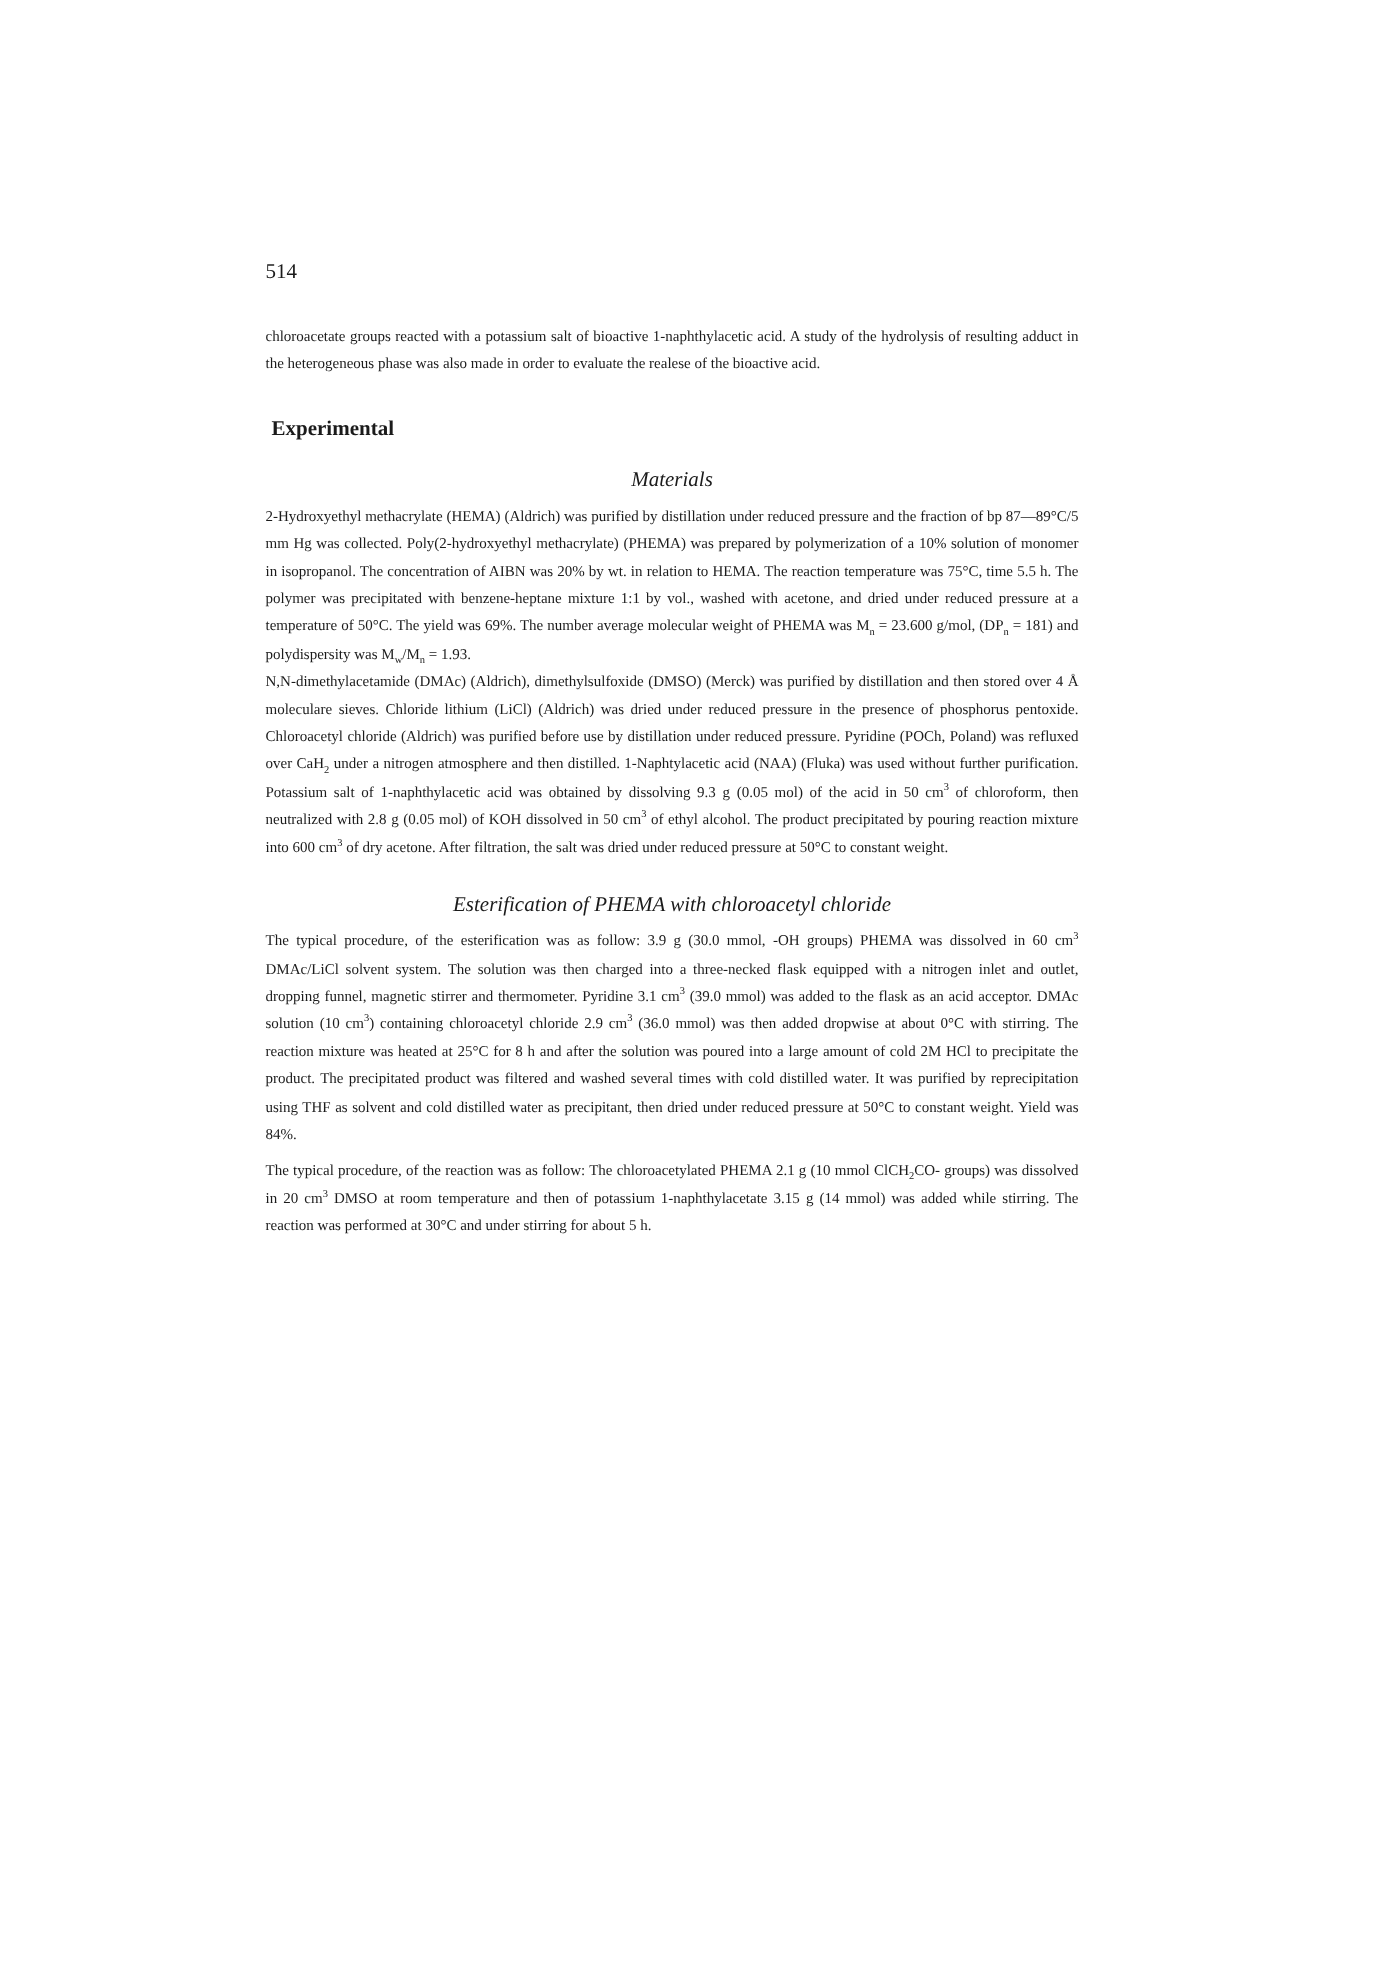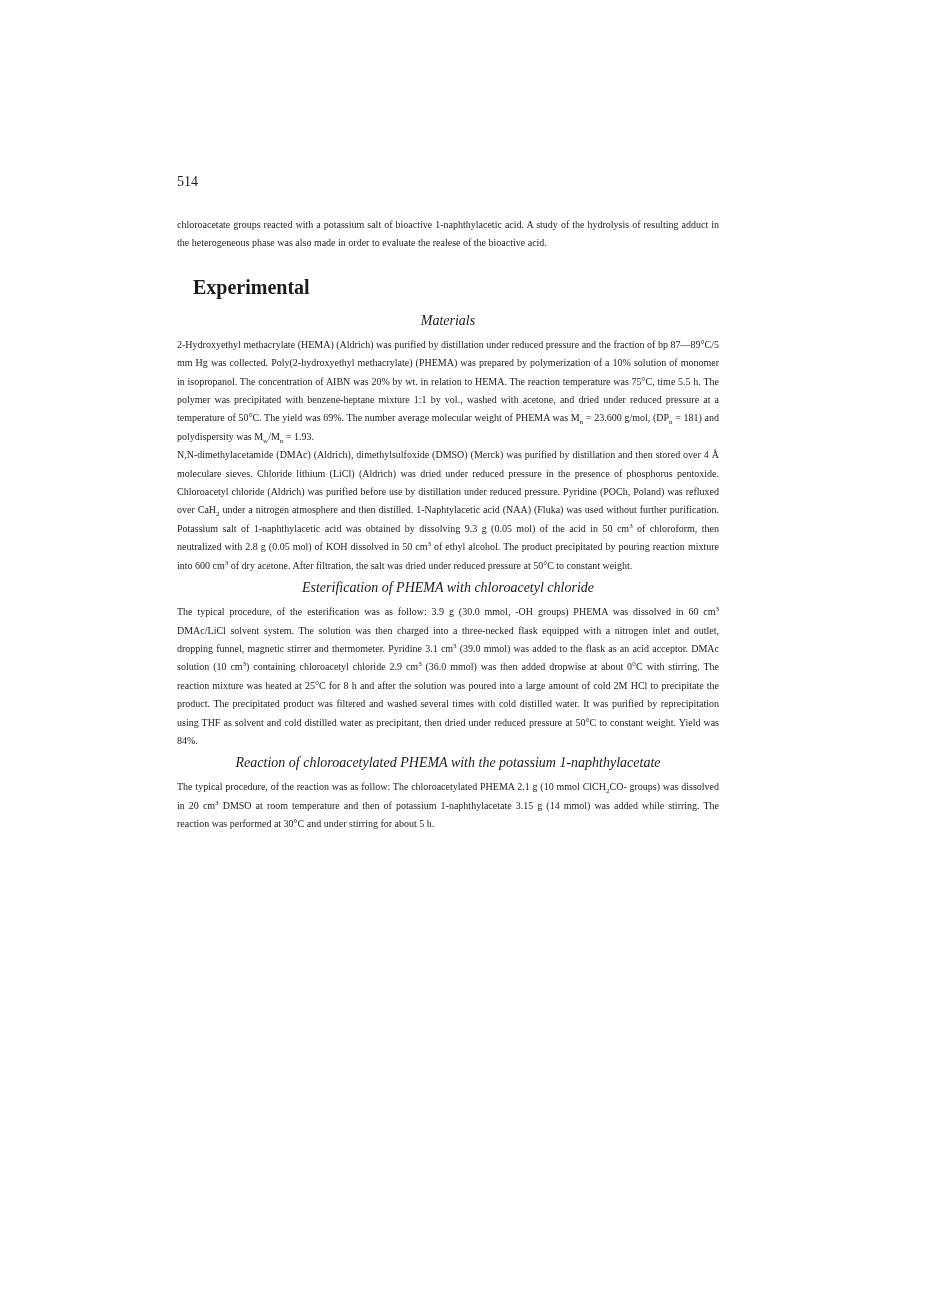--- a/index.html
+++ b/index.html
@@ -27,36 +27,36 @@
     line-height: 16px;
     margin: 0 0 26px 0;
   }
   p.body {
     font-size: 10px;
     line-height: 18.4px;
     text-align: justify;
     margin: 0;
   }
   .h-bold {
-    font-size: 20px;
+    font-size: 14px;
     line-height: 18px;
     font-weight: bold;
     font-style: normal;
-    margin: 25px 0 0 16px;
+    margin: 25px 0 0 4px;
   }
   .h-italic {
     font-size: 14px;
     line-height: 18px;
     font-weight: normal;
     font-style: italic;
     margin: 16px 0 0 0;
     text-align: center;
   }
   .h-section {
-    margin-top: 4px;
+    margin-top: 20px;
   }
   .after-heading {
     margin-top: 6px !important;
   }
   .intro {
     margin-top: 0 !important;
   }
   sub, sup {
     font-size: 70%;
     line-height: 0;
@@ -77,18 +77,17 @@
     <h3 class="h-italic">Materials</h3>
 
     <p class="body after-heading">2-Hydroxyethyl methacrylate (HEMA) (Aldrich) was purified by distillation under reduced pressure and the fraction of bp 87—89°C/5 mm Hg was collected. Poly(2-hydroxyethyl methacrylate) (PHEMA) was prepared by polymerization of a 10% solution of monomer in isopropanol. The concentration of AIBN was 20% by wt. in relation to HEMA. The reaction temperature was 75°C, time 5.5 h. The polymer was precipitated with benzene-heptane mixture 1:1 by vol., washed with acetone, and dried under reduced pressure at a temperature of 50°C. The yield was 69%. The number average molecular weight of PHEMA was M<sub>n</sub> = 23.600 g/mol, (DP<sub>n</sub> = 181) and polydispersity was M<sub>w</sub>/M<sub>n</sub> = 1.93.</p>
 
     <p class="body">N,N-dimethylacetamide (DMAc) (Aldrich), dimethylsulfoxide (DMSO) (Merck) was purified by distillation and then stored over 4 Å moleculare sieves. Chloride lithium (LiCl) (Aldrich) was dried under reduced pressure in the presence of phosphorus pentoxide. Chloroacetyl chloride (Aldrich) was purified before use by distillation under reduced pressure. Pyridine (POCh, Poland) was refluxed over CaH<sub>2</sub> under a nitrogen atmosphere and then distilled. 1-Naphtylacetic acid (NAA) (Fluka) was used without further purification. Potassium salt of 1-naphthylacetic acid was obtained by dissolving 9.3 g (0.05 mol) of the acid in 50 cm<sup>3</sup> of chloroform, then neutralized with 2.8 g (0.05 mol) of KOH dissolved in 50 cm<sup>3</sup> of ethyl alcohol. The product precipitated by pouring reaction mixture into 600 cm<sup>3</sup> of dry acetone. After filtration, the salt was dried under reduced pressure at 50°C to constant weight.</p>
 
     <h3 class="h-italic h-section">Esterification of PHEMA with chloroacetyl chloride</h3>
 
     <p class="body after-heading">The typical procedure, of the esterification was as follow: 3.9 g (30.0 mmol, -OH groups) PHEMA was dissolved in 60 cm<sup>3</sup> DMAc/LiCl solvent system. The solution was then charged into a three-necked flask equipped with a nitrogen inlet and outlet, dropping funnel, magnetic stirrer and thermometer. Pyridine 3.1 cm<sup>3</sup> (39.0 mmol) was added to the flask as an acid acceptor. DMAc solution (10 cm<sup>3</sup>) containing chloroacetyl chloride 2.9 cm<sup>3</sup> (36.0 mmol) was then added dropwise at about 0°C with stirring. The reaction mixture was heated at 25°C for 8 h and after the solution was poured into a large amount of cold 2M HCl to precipitate the product. The precipitated product was filtered and washed several times with cold distilled water. It was purified by reprecipitation using THF as solvent and cold distilled water as precipitant, then dried under reduced pressure at 50°C to constant weight. Yield was 84%.</p>
 
-    <h3 class="h-italic h-section">Reaction of chloroacetylated PHEMA with the potassium 1-naphthylacetate</h3>
 
     <p class="body after-heading">The typical procedure, of the reaction was as follow: The chloroacetylated PHEMA 2.1 g (10 mmol ClCH<sub>2</sub>CO- groups) was dissolved in 20 cm<sup>3</sup> DMSO at room temperature and then of potassium 1-naphthylacetate 3.15 g (14 mmol) was added while stirring. The reaction was performed at 30°C and under stirring for about 5 h.</p>
 
   </div>
 </div>
 
 </body></html>

